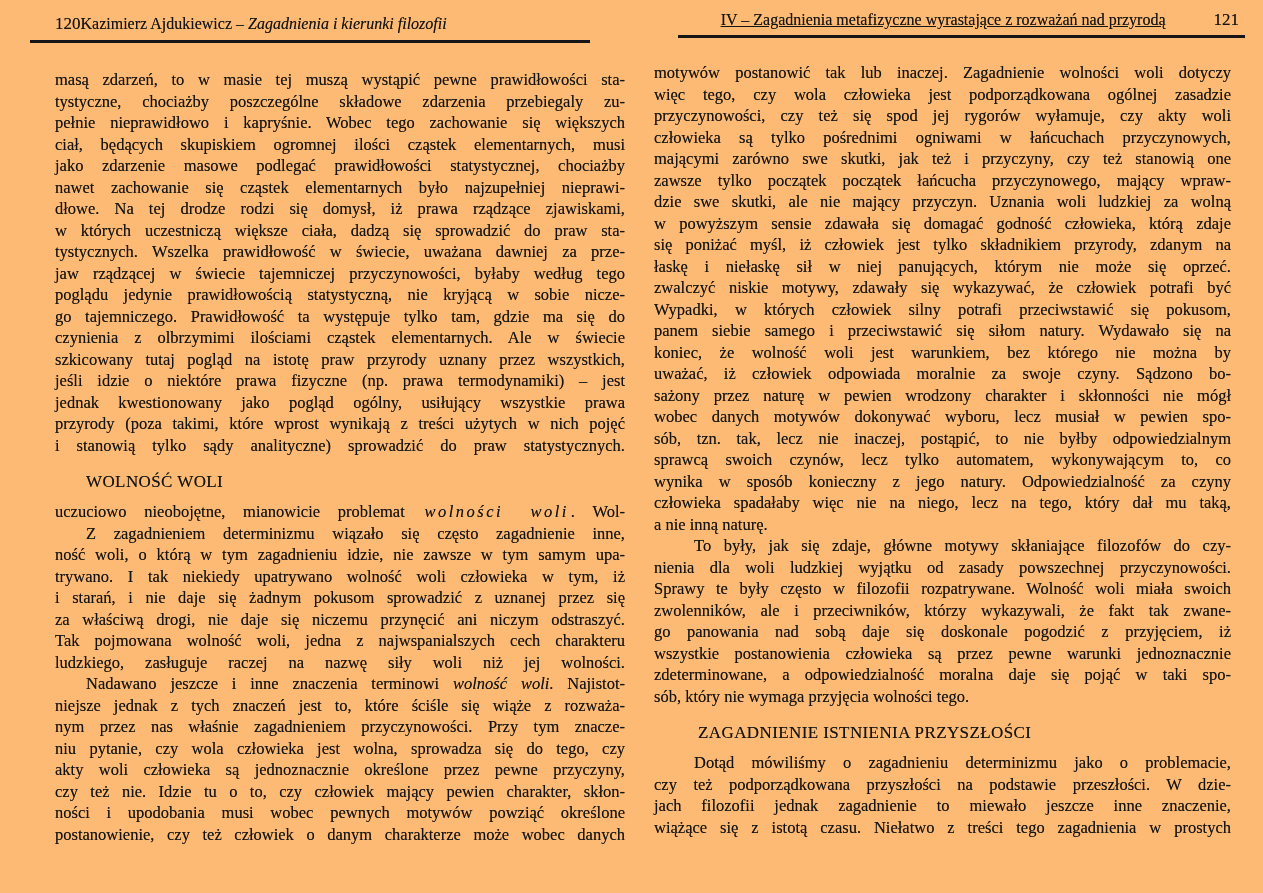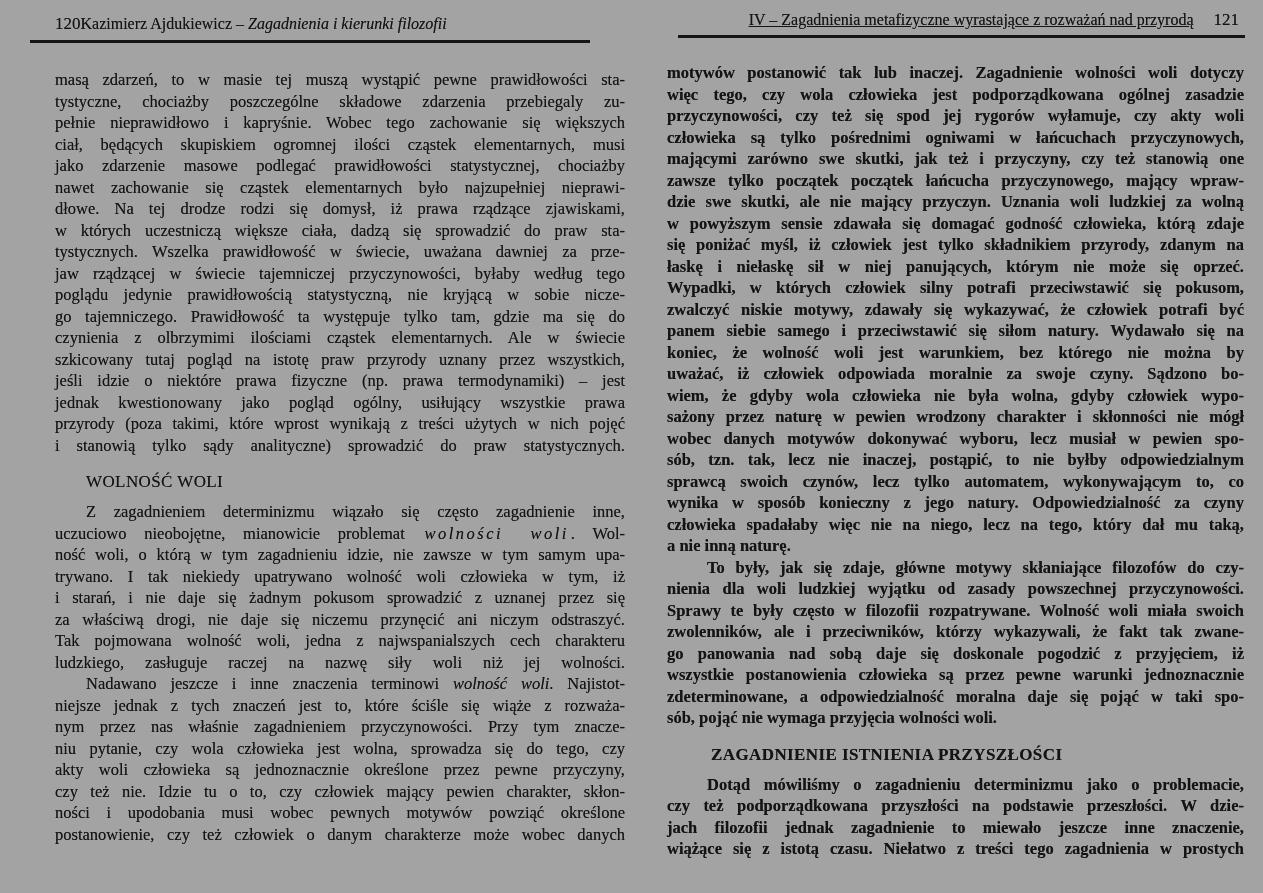--- a/index.html
+++ b/index.html
@@ -1,42 +1,42 @@
 <!DOCTYPE html>
 <html><head>
 <meta charset="utf-8">
 <style>
   html,body{margin:0;padding:0;background:#ffffff;}
   .spread{
     position:relative;
     width:1263px;height:893px;
-    background:#a3a3a3;
+    background:#fdba74;
     overflow:hidden;
     color:#141414;
     font-family:"Liberation Serif","DejaVu Serif",serif;
     text-shadow:0 0 .5px rgba(10,10,10,.55);
   }
   .page{position:absolute;}
   .page.left{left:30px;top:14px;width:595px;}
   .page.right{left:653px;top:10px;width:592px;}
 
   .running-header{display:flex;align-items:baseline;font-size:16px;line-height:20px;}
   .page.left .running-header .pagenum{margin-left:25px;font-size:17px;}
   .page.left .running-header .rh-title{flex:1;text-align:left;padding-right:80px;}
   .page.right .running-header .rh-title{flex:1;text-align:right;text-decoration:underline;}
-  .page.right .running-header .pagenum{margin-left:20px;font-size:17px;padding-right:6px;}
+  .page.right .running-header .pagenum{margin-left:48px;font-size:17px;padding-right:6px;}
   .rh-title i{font-style:italic;}
 
   .rule{border-top:3px solid #161616;height:0;}
   .page.left .rule{margin-top:6px;width:560px;}
   .page.right .rule{margin-top:5px;margin-left:25px;width:567px;}
 
   .body-text{margin-top:26px;}
   .page.left .body-text{margin-left:25px;width:570px;}
-  .page.right .body-text{margin-left:14px;width:577px;margin-top:24px;font-weight:bold;}
+  .page.right .body-text{margin-left:1px;width:577px;margin-top:24px;}
 
   .line{
     font-size:16.5px;
     line-height:21.5px;
     text-align:justify;
     text-align-last:justify;
     white-space:normal;
   }
   .line.end{text-align-last:left;}
   .page.left .line.indent{text-indent:31px;}
@@ -77,22 +77,22 @@
         <div class="line">jaw rządzącej w świecie tajemniczej przyczynowości, byłaby według tego</div>
         <div class="line">poglądu jedynie prawidłowością statystyczną, nie kryjącą w sobie nicze-</div>
         <div class="line">go tajemniczego. Prawidłowość ta występuje tylko tam, gdzie ma się do</div>
         <div class="line">czynienia z olbrzymimi ilościami cząstek elementarnych. Ale w świecie</div>
         <div class="line">szkicowany tutaj pogląd na istotę praw przyrody uznany przez wszystkich,</div>
         <div class="line">jeśli idzie o niektóre prawa fizyczne (np. prawa termodynamiki) – jest</div>
         <div class="line">jednak kwestionowany jako pogląd ogólny, usiłujący wszystkie prawa</div>
         <div class="line">przyrody (poza takimi, które wprost wynikają z treści użytych w nich pojęć</div>
         <div class="line">i stanowią tylko sądy analityczne) sprowadzić do praw statystycznych.</div>
         <div class="section-heading">WOLNOŚĆ WOLI</div>
+        <div class="line"><span>uczuciowo nieobojętne, mianowicie problemat </span><span class="it sp">wolności woli</span><span>. Wol-</span></div>
         <div class="line indent">Z zagadnieniem determinizmu wiązało się często zagadnienie inne,</div>
-        <div class="line"><span>uczuciowo nieobojętne, mianowicie problemat </span><span class="it sp">wolności woli</span><span>. Wol-</span></div>
         <div class="line">ność woli, o którą w tym zagadnieniu idzie, nie zawsze w tym samym upa-</div>
         <div class="line">trywano. I tak niekiedy upatrywano wolność woli człowieka w tym, iż</div>
         <div class="line">i starań, i nie daje się żadnym pokusom sprowadzić z uznanej przez się</div>
         <div class="line">za właściwą drogi, nie daje się niczemu przynęcić ani niczym odstraszyć.</div>
         <div class="line">Tak pojmowana wolność woli, jedna z najwspanialszych cech charakteru</div>
         <div class="line">ludzkiego, zasługuje raczej na nazwę siły woli niż jej wolności.</div>
         <div class="line indent"><span>Nadawano jeszcze i inne znaczenia terminowi </span><span class="it">wolność woli</span><span>. Najistot-</span></div>
         <div class="line">niejsze jednak z tych znaczeń jest to, które ściśle się wiąże z rozważa-</div>
         <div class="line">nym przez nas właśnie zagadnieniem przyczynowości. Przy tym znacze-</div>
         <div class="line">niu pytanie, czy wola człowieka jest wolna, sprowadza się do tego, czy</div>
@@ -113,41 +113,40 @@
         <div class="line">motywów postanowić tak lub inaczej. Zagadnienie wolności woli dotyczy</div>
         <div class="line">więc tego, czy wola człowieka jest podporządkowana ogólnej zasadzie</div>
         <div class="line">przyczynowości, czy też się spod jej rygorów wyłamuje, czy akty woli</div>
         <div class="line">człowieka są tylko pośrednimi ogniwami w łańcuchach przyczynowych,</div>
         <div class="line">mającymi zarówno swe skutki, jak też i przyczyny, czy też stanowią one</div>
         <div class="line">zawsze tylko początek początek łańcucha przyczynowego, mający wpraw-</div>
         <div class="line">dzie swe skutki, ale nie mający przyczyn. Uznania woli ludzkiej za wolną</div>
         <div class="line">w powyższym sensie zdawała się domagać godność człowieka, którą zdaje</div>
         <div class="line">się poniżać myśl, iż człowiek jest tylko składnikiem przyrody, zdanym na</div>
         <div class="line">łaskę i niełaskę sił w niej panujących, którym nie może się oprzeć.</div>
+        <div class="line">zwalczyć niskie motywy, zdawały się wykazywać, że człowiek potrafi być</div>
         <div class="line">Wypadki, w których człowiek silny potrafi przeciwstawić się pokusom,</div>
-        <div class="line">zwalczyć niskie motywy, zdawały się wykazywać, że człowiek potrafi być</div>
         <div class="line">panem siebie samego i przeciwstawić się siłom natury. Wydawało się na</div>
         <div class="line">koniec, że wolność woli jest warunkiem, bez którego nie można by</div>
         <div class="line">uważać, iż człowiek odpowiada moralnie za swoje czyny. Sądzono bo-</div>
-        <div class="line">wiem, że gdyby wola człowieka nie była wolna, gdyby człowiek wypo-</div>
         <div class="line">sażony przez naturę w pewien wrodzony charakter i skłonności nie mógł</div>
         <div class="line">wobec danych motywów dokonywać wyboru, lecz musiał w pewien spo-</div>
         <div class="line">sób, tzn. tak, lecz nie inaczej, postąpić, to nie byłby odpowiedzialnym</div>
         <div class="line">sprawcą swoich czynów, lecz tylko automatem, wykonywającym to, co</div>
         <div class="line">wynika w sposób konieczny z jego natury. Odpowiedzialność za czyny</div>
         <div class="line">człowieka spadałaby więc nie na niego, lecz na tego, który dał mu taką,</div>
         <div class="line end">a nie inną naturę.</div>
         <div class="line indent">To były, jak się zdaje, główne motywy skłaniające filozofów do czy-</div>
         <div class="line">nienia dla woli ludzkiej wyjątku od zasady powszechnej przyczynowości.</div>
         <div class="line">Sprawy te były często w filozofii rozpatrywane. Wolność woli miała swoich</div>
         <div class="line">zwolenników, ale i przeciwników, którzy wykazywali, że fakt tak zwane-</div>
         <div class="line">go panowania nad sobą daje się doskonale pogodzić z przyjęciem, iż</div>
         <div class="line">wszystkie postanowienia człowieka są przez pewne warunki jednoznacznie</div>
         <div class="line">zdeterminowane, a odpowiedzialność moralna daje się pojąć w taki spo-</div>
-        <div class="line end">sób, pojąć nie wymaga przyjęcia wolności woli.</div>
+        <div class="line end">sób, który nie wymaga przyjęcia wolności tego.</div>
         <div class="section-heading">ZAGADNIENIE ISTNIENIA PRZYSZŁOŚCI</div>
         <div class="line indent">Dotąd mówiliśmy o zagadnieniu determinizmu jako o problemacie,</div>
         <div class="line">czy też podporządkowana przyszłości na podstawie przeszłości. W dzie-</div>
         <div class="line">jach filozofii jednak zagadnienie to miewało jeszcze inne znaczenie,</div>
         <div class="line">wiążące się z istotą czasu. Niełatwo z treści tego zagadnienia w prostych</div>
       </div>
   </section>
 
 </div>
 

